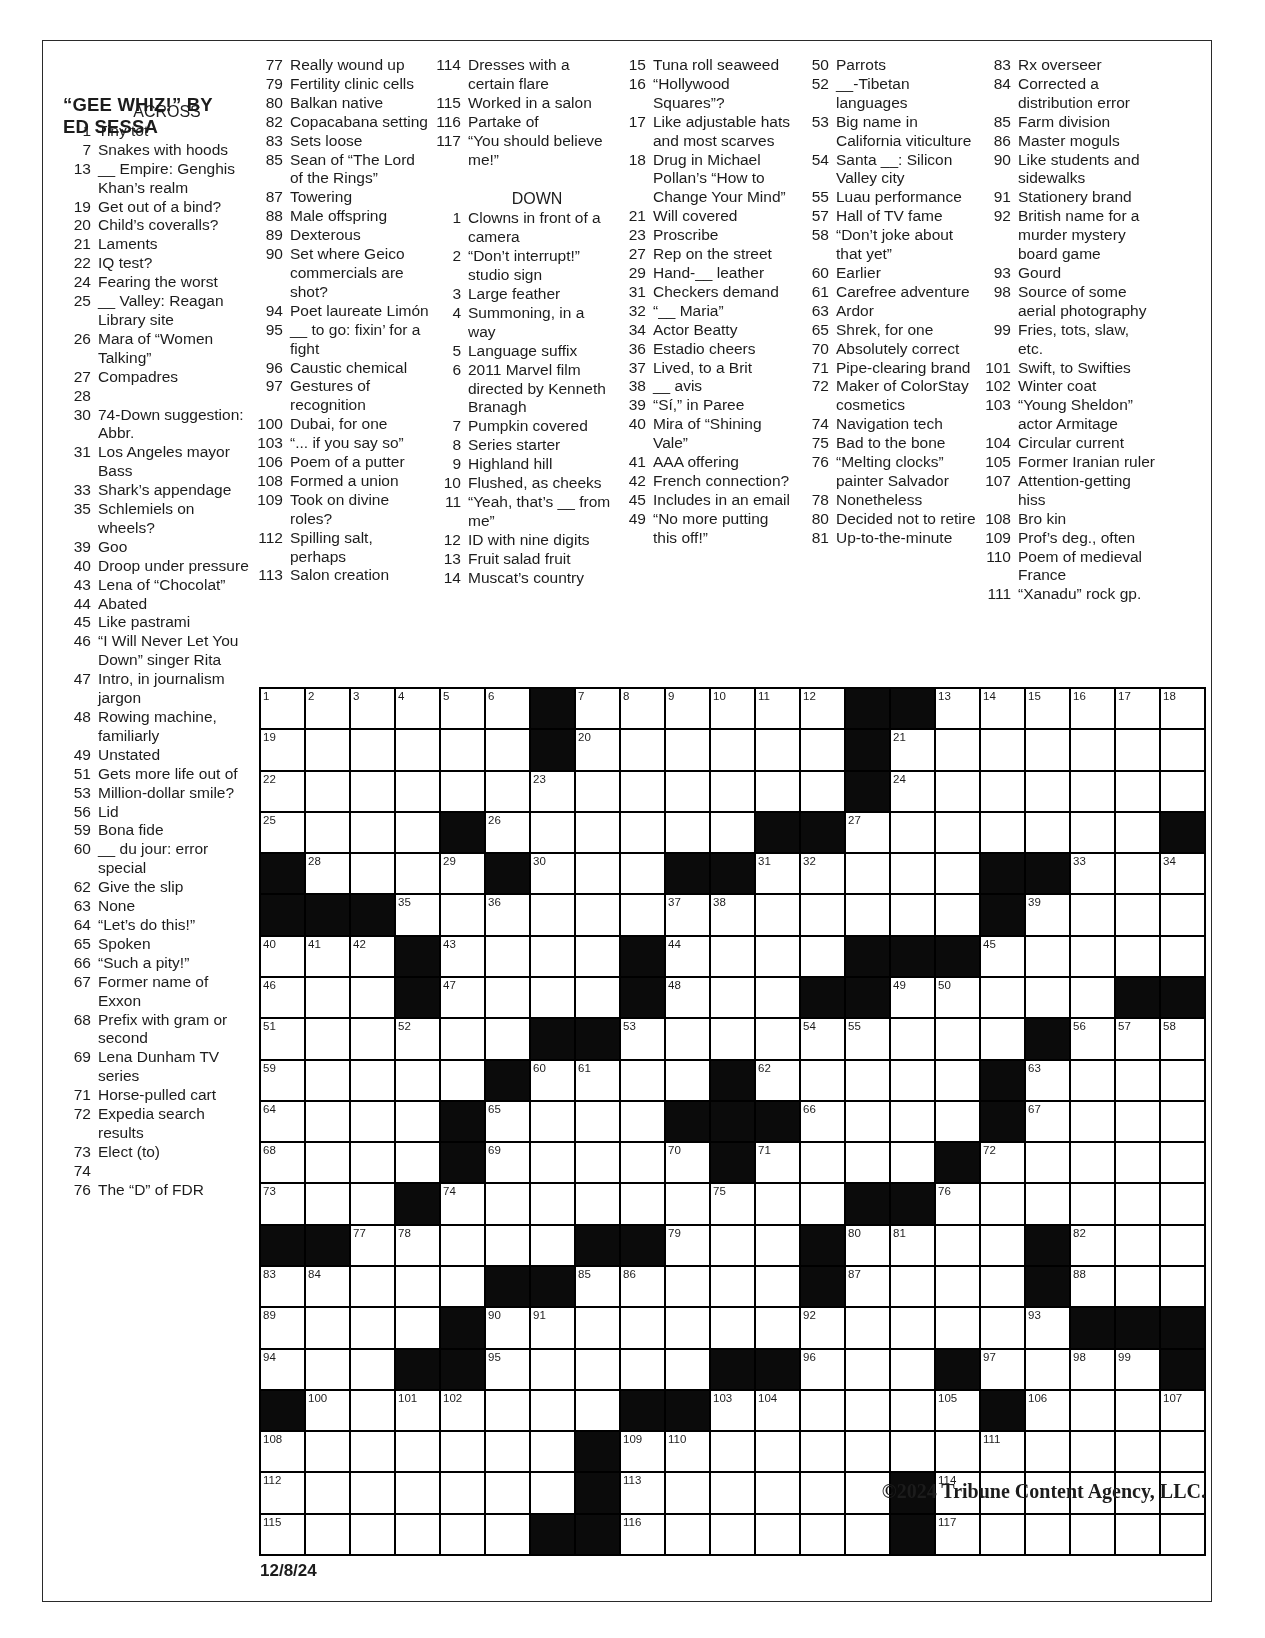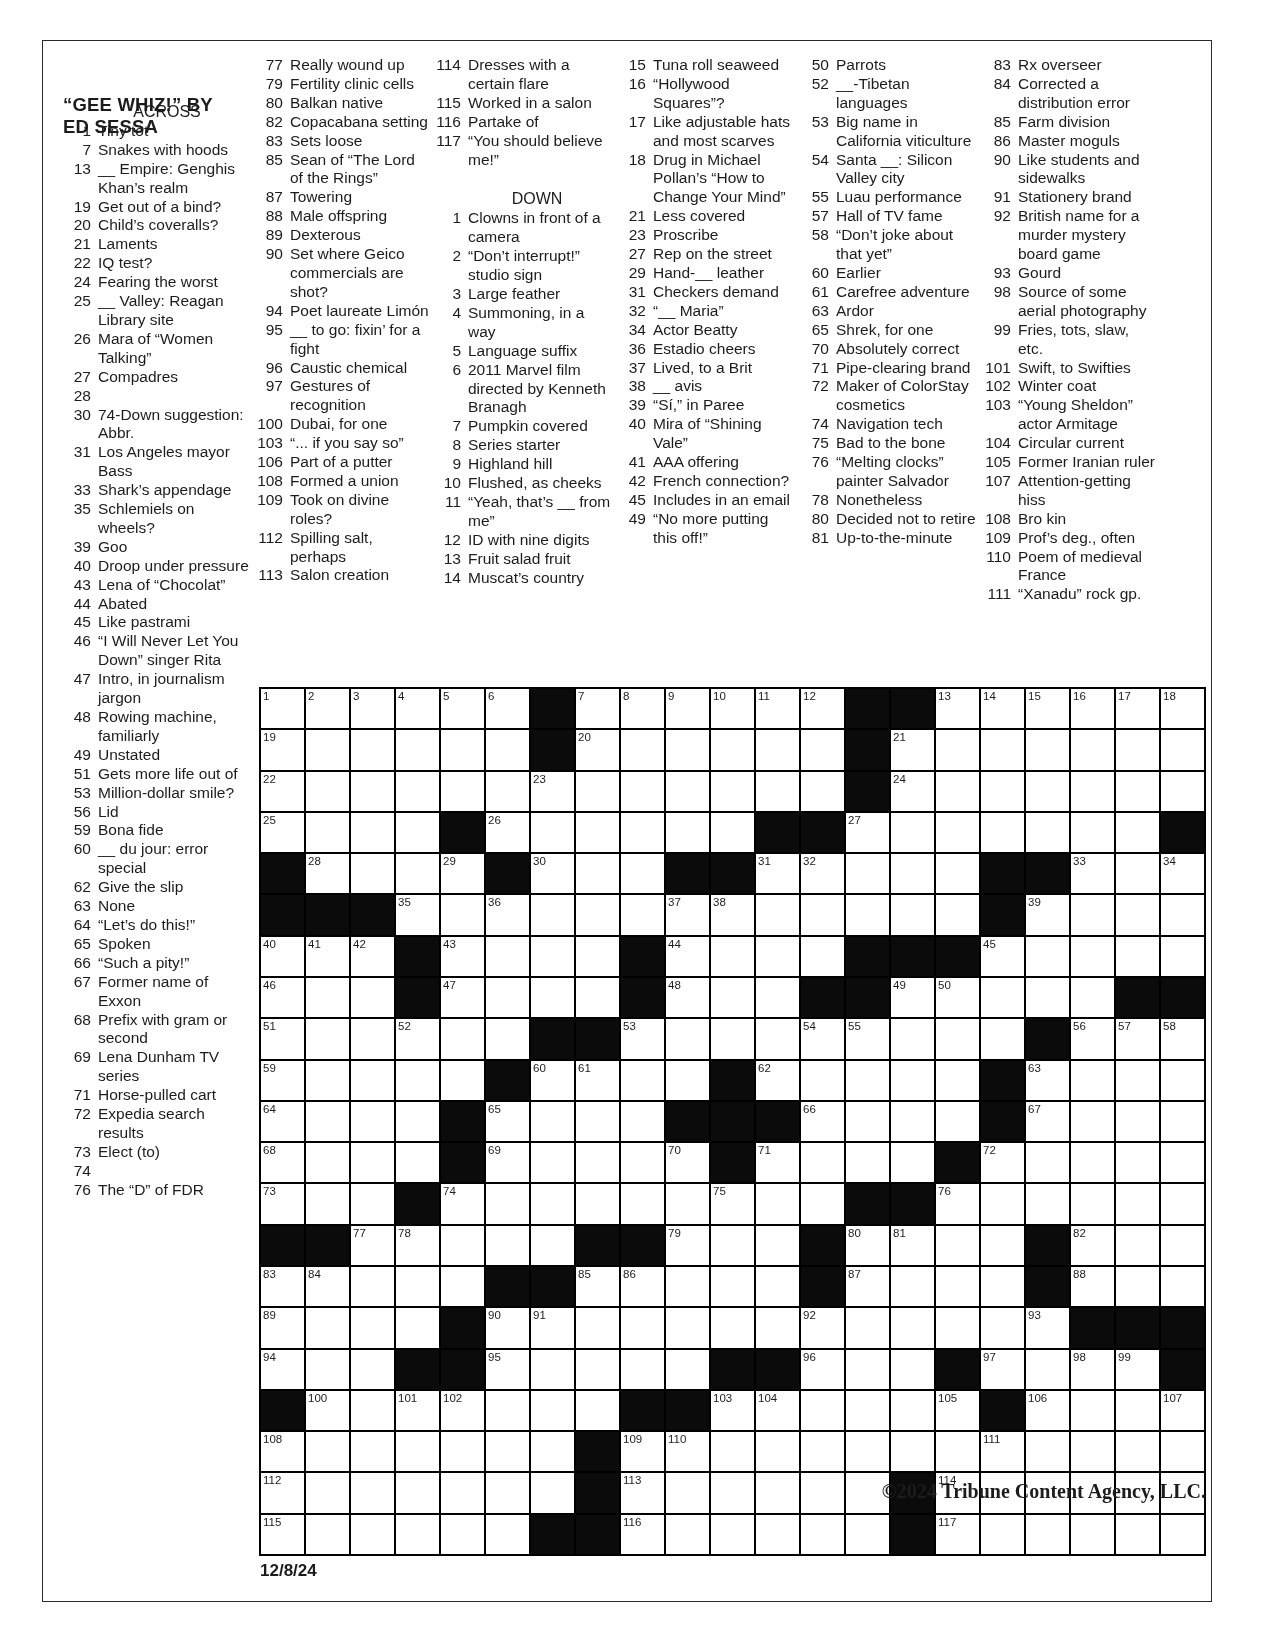--- a/index.html
+++ b/index.html
@@ -272,21 +272,21 @@
       <div class="clue">
         <div class="cnum">100</div>
         <div class="ctext">Dubai, for one</div>
       </div>
       <div class="clue">
         <div class="cnum">103</div>
         <div class="ctext">“... if you say so”</div>
       </div>
       <div class="clue">
         <div class="cnum">106</div>
-        <div class="ctext">Part of a putter</div>
+        <div class="ctext">Poem of a putter</div>
       </div>
       <div class="clue">
         <div class="cnum">108</div>
         <div class="ctext">Formed a union</div>
       </div>
       <div class="clue">
         <div class="cnum">109</div>
         <div class="ctext">Took on divine roles?</div>
       </div>
       <div class="clue">
@@ -385,21 +385,21 @@
       <div class="clue">
         <div class="cnum">17</div>
         <div class="ctext">Like adjustable hats and most scarves</div>
       </div>
       <div class="clue">
         <div class="cnum">18</div>
         <div class="ctext">Drug in Michael Pollan’s “How to Change Your Mind”</div>
       </div>
       <div class="clue">
         <div class="cnum">21</div>
-        <div class="ctext">Less covered</div>
+        <div class="ctext">Will covered</div>
       </div>
       <div class="clue">
         <div class="cnum">23</div>
         <div class="ctext">Proscribe</div>
       </div>
       <div class="clue">
         <div class="cnum">27</div>
         <div class="ctext">Rep on the street</div>
       </div>
       <div class="clue">

